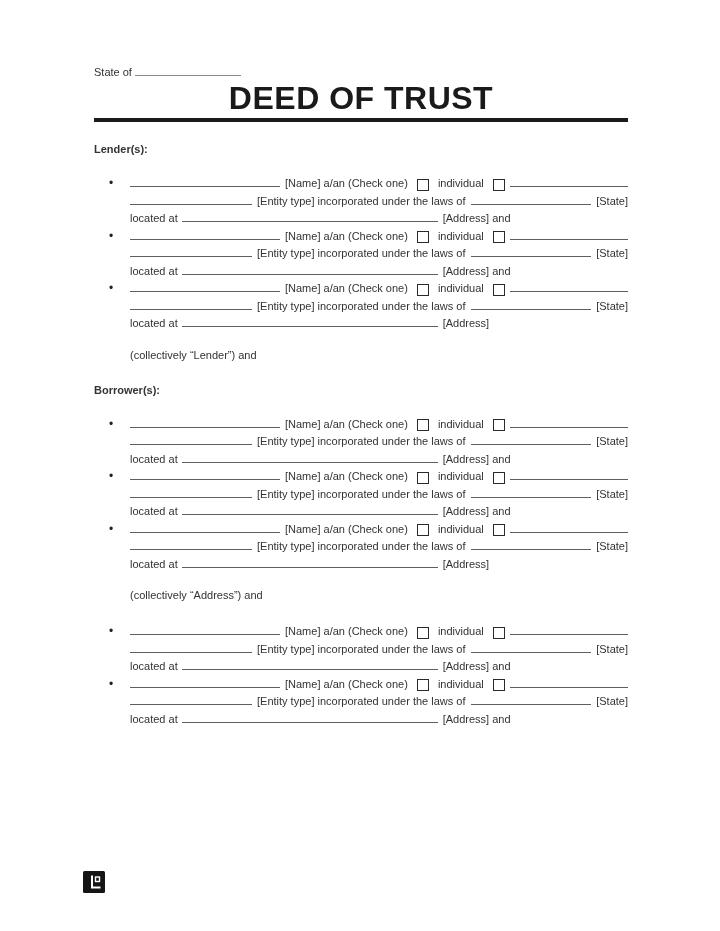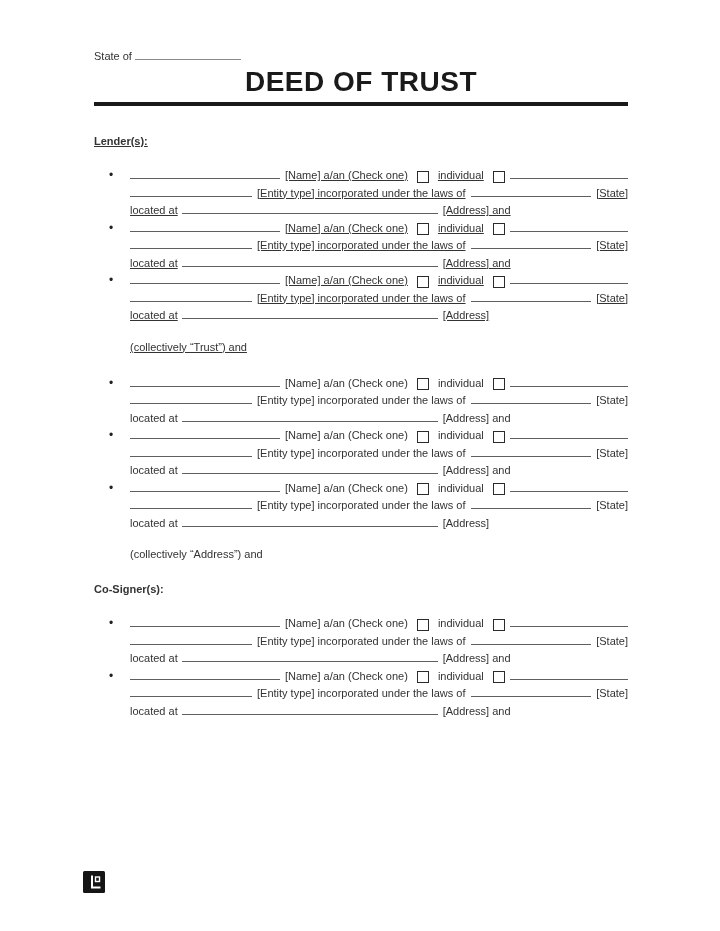--- a/index.html
+++ b/index.html
@@ -3,43 +3,43 @@
 <meta charset="utf-8">
 <style>
   * { margin:0; padding:0; box-sizing:border-box; }
   html, body { width:720px; height:931px; background:#ffffff; overflow:hidden; }
   body {
     font-family:"Liberation Sans", sans-serif;
     font-size:11px;
     color:#333333;
     position:relative;
   }
-  .page { position:absolute; inset:0; padding:48px 92px 0 94px; }
+  .page { position:absolute; inset:0; padding:64px 92px 0 94px; }
 
   
   .blank { display:inline-block; height:12px; border-bottom:1px solid #5f5f5f; }
   .state-blank { width:106px; border-bottom-color:#8a8a8a; }
   .w-day { width:28px; }
   .w-month { width:96px; }
   .w-year { width:30px; }
 
   
   .state-line { line-height:14px; }
   .doc-title {
-    text-align:center; font-size:28px; font-weight:bold; color:#1a1a1a;
+    text-align:center; font-size:32px; font-weight:bold; color:#1a1a1a;
     letter-spacing:0.5px; line-height:32px; margin-top:3px;
   }
   .title-rule { height:4px; background:#1a1a1a; margin-top:4px; }
 
   
   .intro { margin-top:15px; line-height:18.5px; }
 
   
   .section { margin-top:21px; }
-  .section:first-child { margin-top:28px;text-decoration:underline; }
+  .section:first-child { margin-top:20px; }
   .section-heading { font-weight:bold; line-height:14px; }
   .entry-list { list-style:none; margin:19px 0 0 36px; }
   .entry { position:relative; }
   .bullet { position:absolute; left:-21px; top:1px; font-size:12px; color:#222; }
   .entry-line { display:flex; align-items:baseline; height:17.5px; line-height:17.5px; }
   .grow { flex:1 1 auto; }
   .b-name { width:150px; }
   .b-entity { width:122px; }
   .b-addr { width:256px; }
   .ml4 { margin-left:4px; }
@@ -136,24 +136,25 @@
       <span class="blank grow ml5"></span>
       <span class="lbl ml5">[State]</span>
     </div>
     <div class="entry-line">
       <span class="lbl">located at</span>
       <span class="blank b-addr ml4"></span>
       <span class="lbl ml5 address-ending">[Address]</span>
     </div>
   </li>
 </ul>
-    <div class="collective">(collectively “Trust”) and</div>
+    <div class="collective">(collectively “Lender”) and</div>
   </div>
 
   <div class="section">
+    <div class="section-heading">Borrower(s):</div>
     <ul class="entry-list">
   <li class="entry">
     <span class="bullet">•</span>
     <div class="entry-line">
       <span class="blank b-name"></span>
       <span class="lbl ml5">[Name] a/an (Check one)</span>
       <span class="checkbox"></span>
       <span class="lbl">individual</span>
       <span class="checkbox"></span>
       <span class="blank grow ml5"></span>
@@ -214,21 +215,20 @@
       <span class="lbl">located at</span>
       <span class="blank b-addr ml4"></span>
       <span class="lbl ml5 address-ending">[Address]</span>
     </div>
   </li>
 </ul>
     <div class="collective">(collectively “Address”) and</div>
   </div>
 
   <div class="section">
-    <div class="section-heading">Co-Signer(s):</div>
     <ul class="entry-list">
   <li class="entry">
     <span class="bullet">•</span>
     <div class="entry-line">
       <span class="blank b-name"></span>
       <span class="lbl ml5">[Name] a/an (Check one)</span>
       <span class="checkbox"></span>
       <span class="lbl">individual</span>
       <span class="checkbox"></span>
       <span class="blank grow ml5"></span>

